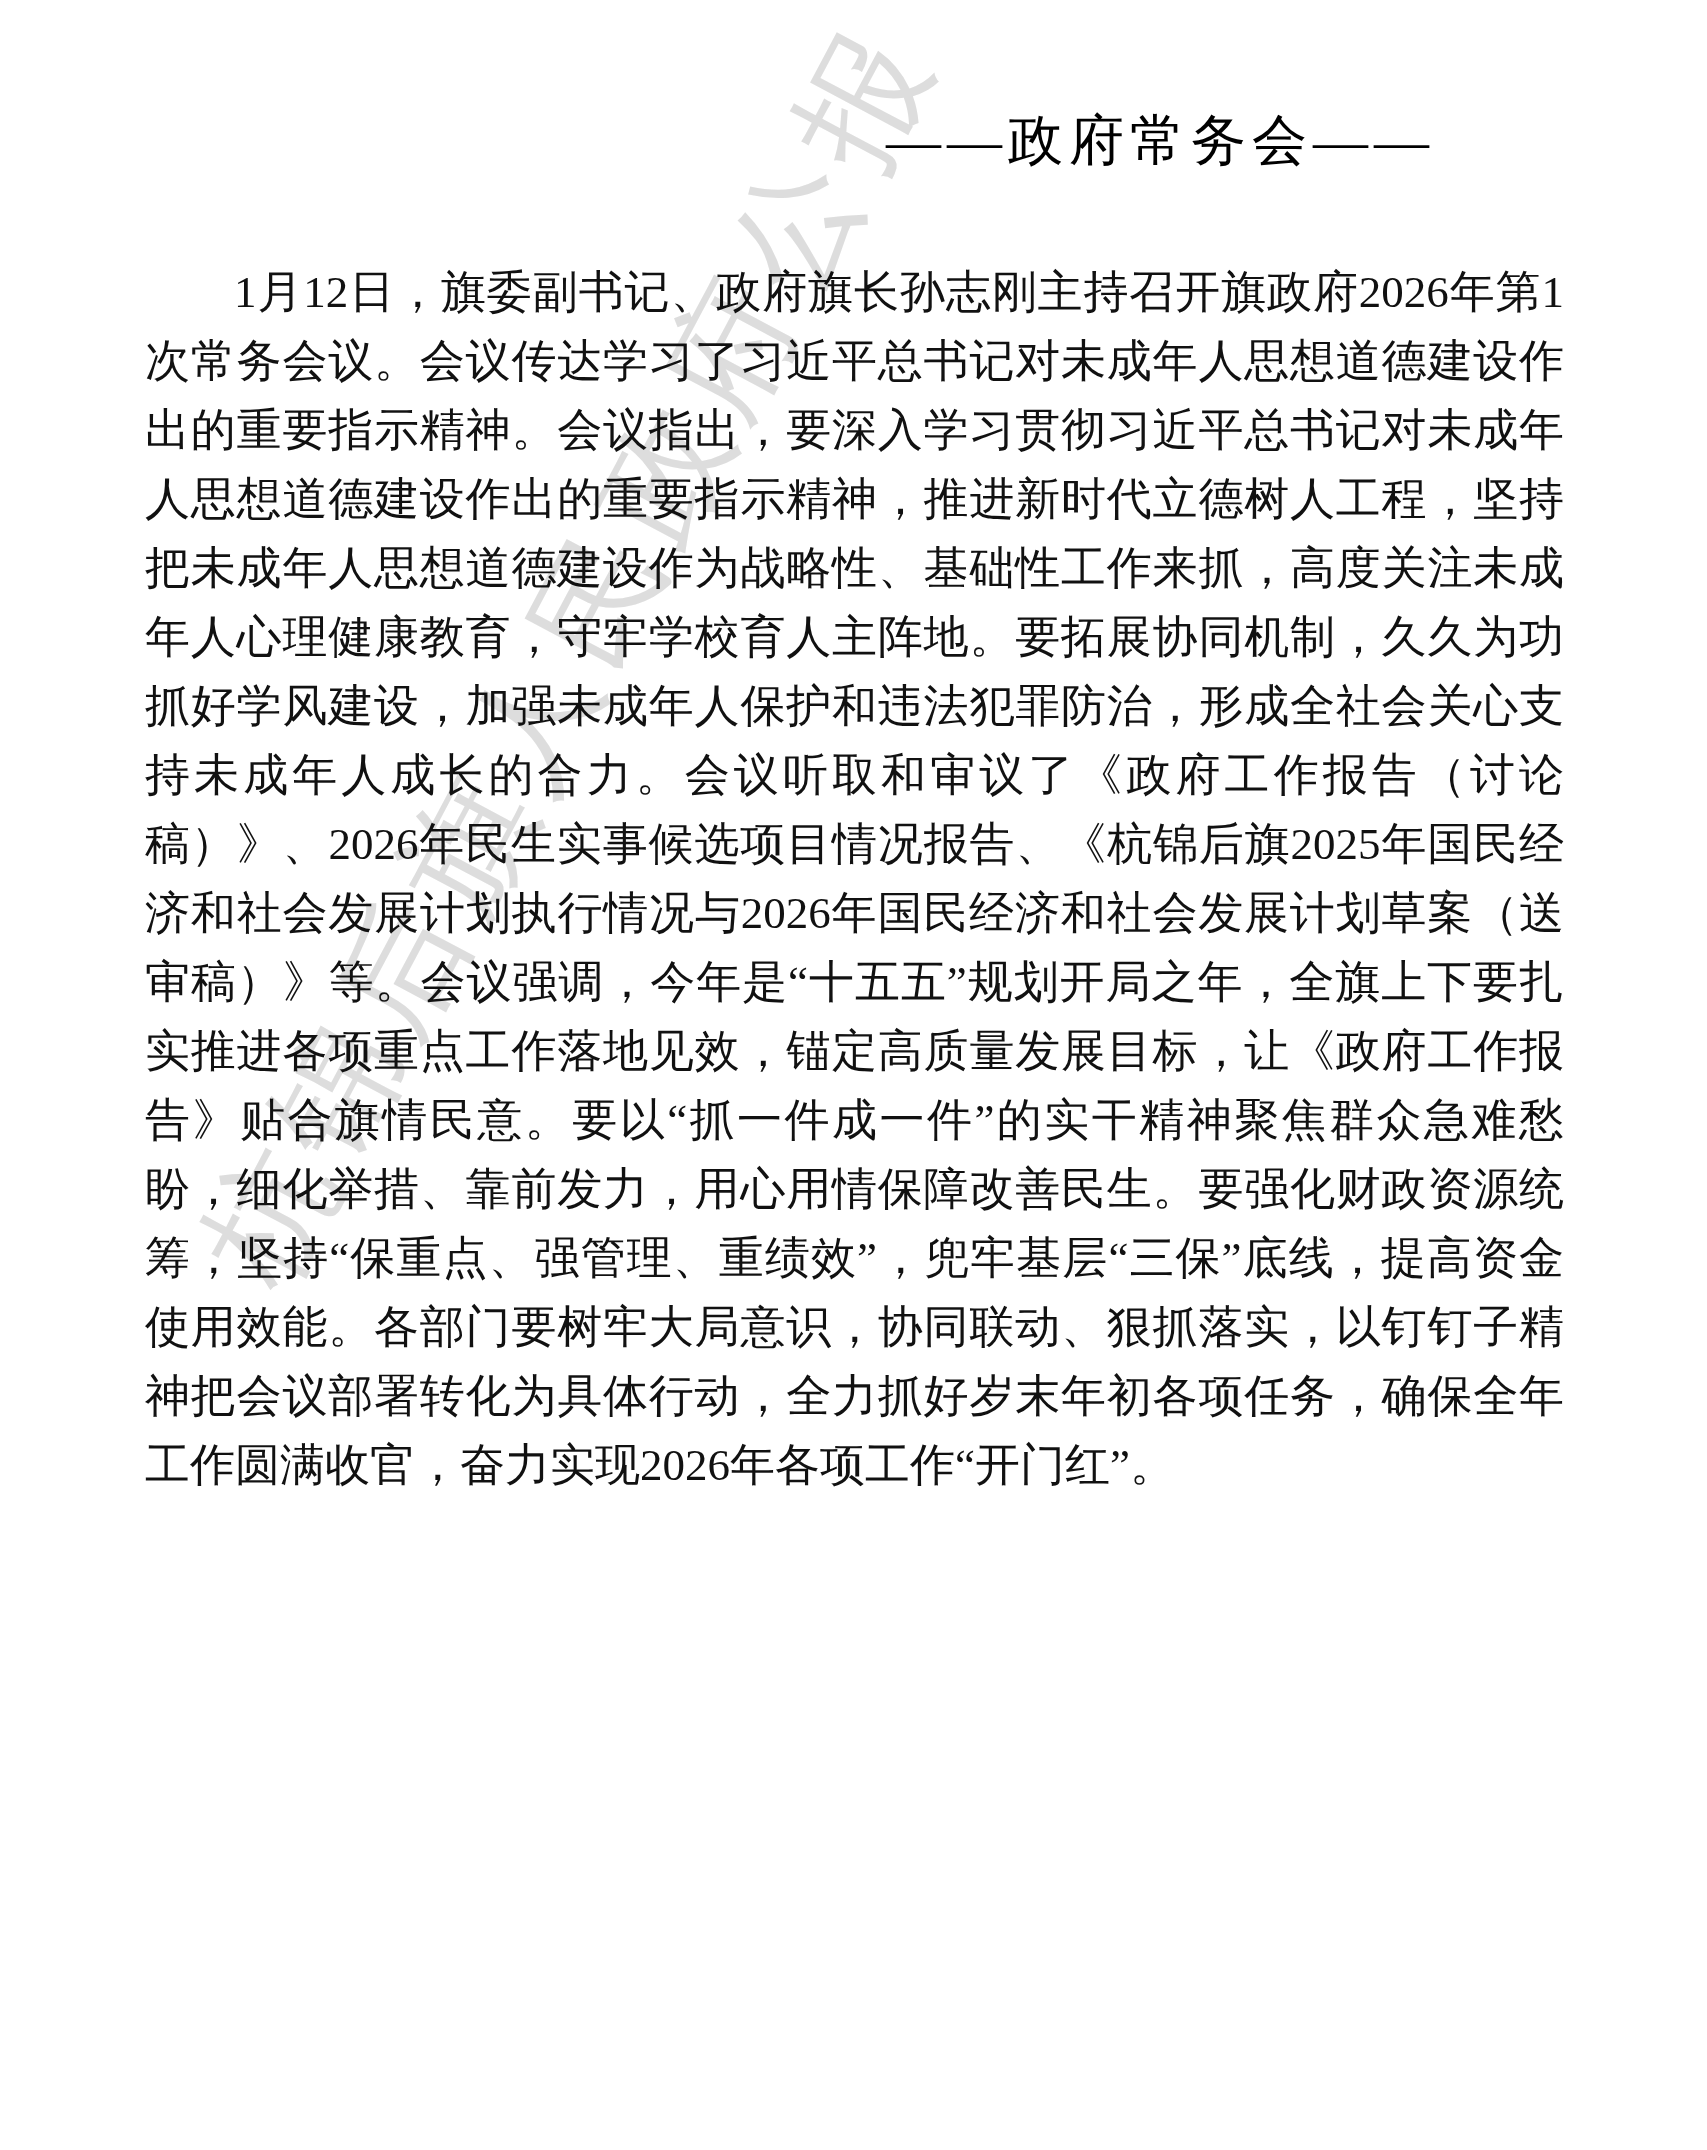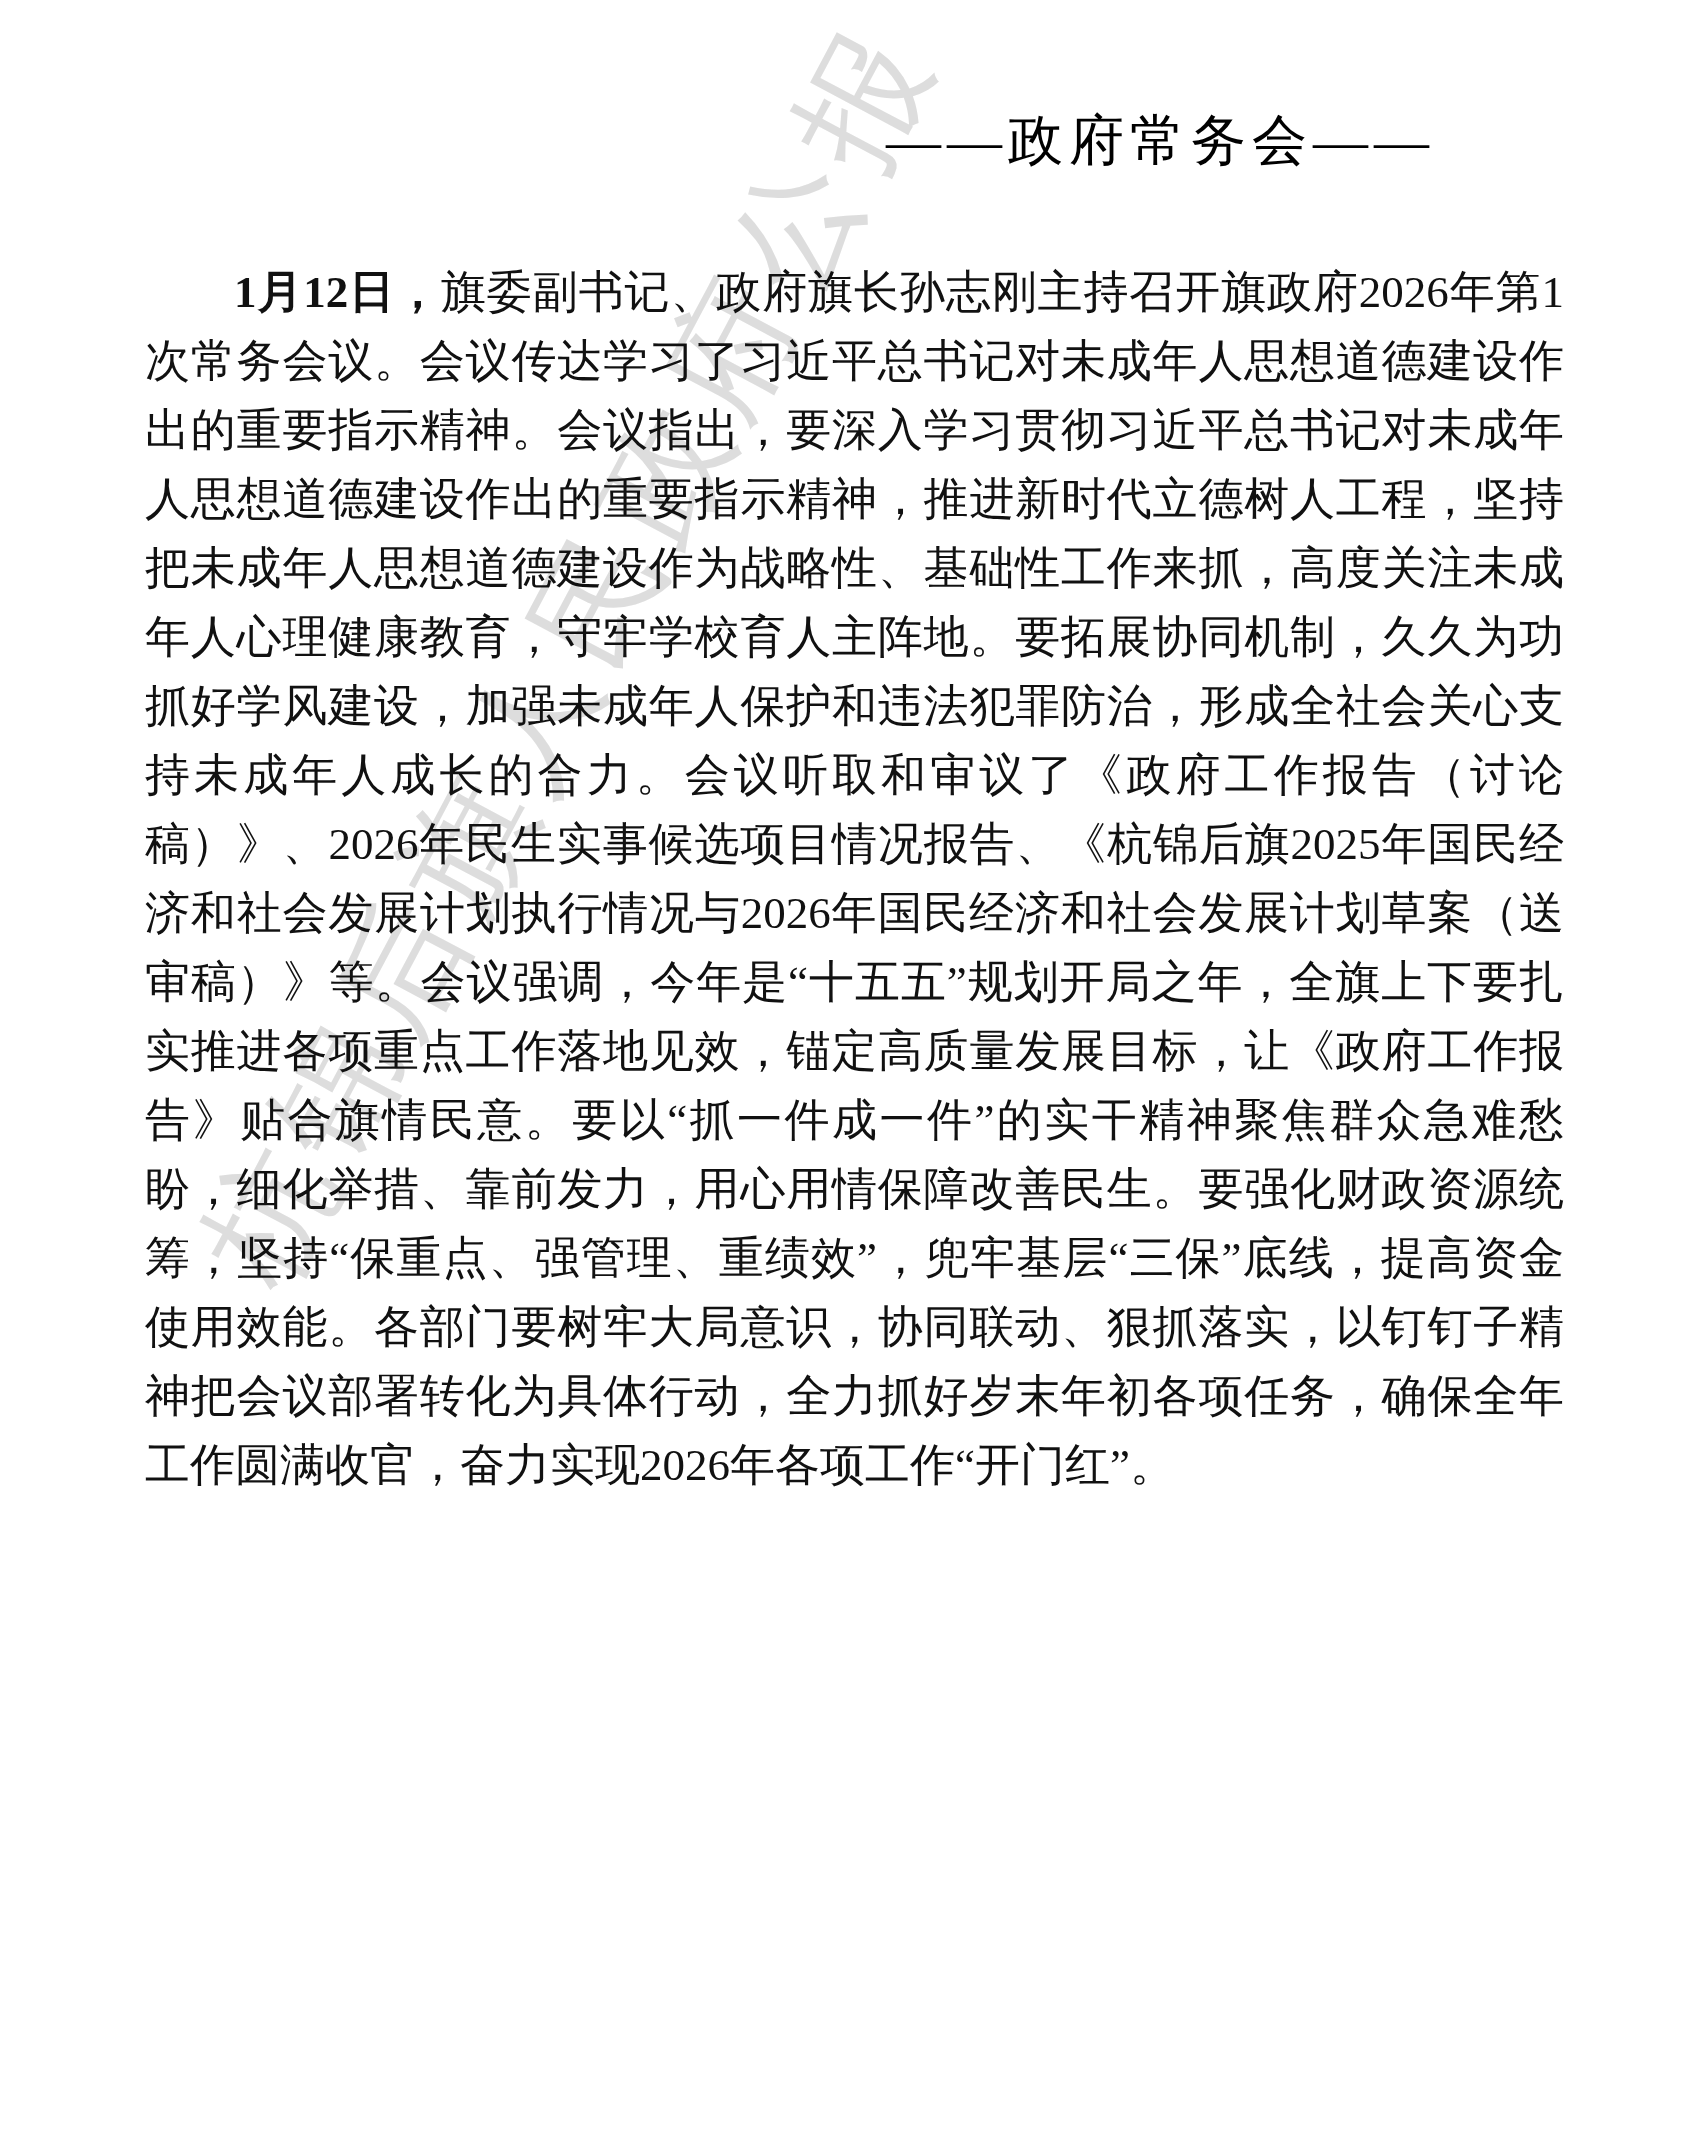--- a/index.html
+++ b/index.html
@@ -86,21 +86,21 @@
     letter-spacing: 0px;
     margin: 0 0 65px 0;
     color: #111;
     font-family: "Liberation Serif", "DejaVu Serif", serif;
   }
   .para .indent {
     display: inline-block;
     width: 89px;
   }
   .para .lead {
-    font-weight: bold;
+    font-weight: normal;
   }
 </style>
 </head>
 <body>
 
 <div class="page">
 
   <div class="watermark-layer">
     <div class="watermark-text">杭锦后旗人民政府公报</div>
   </div>

